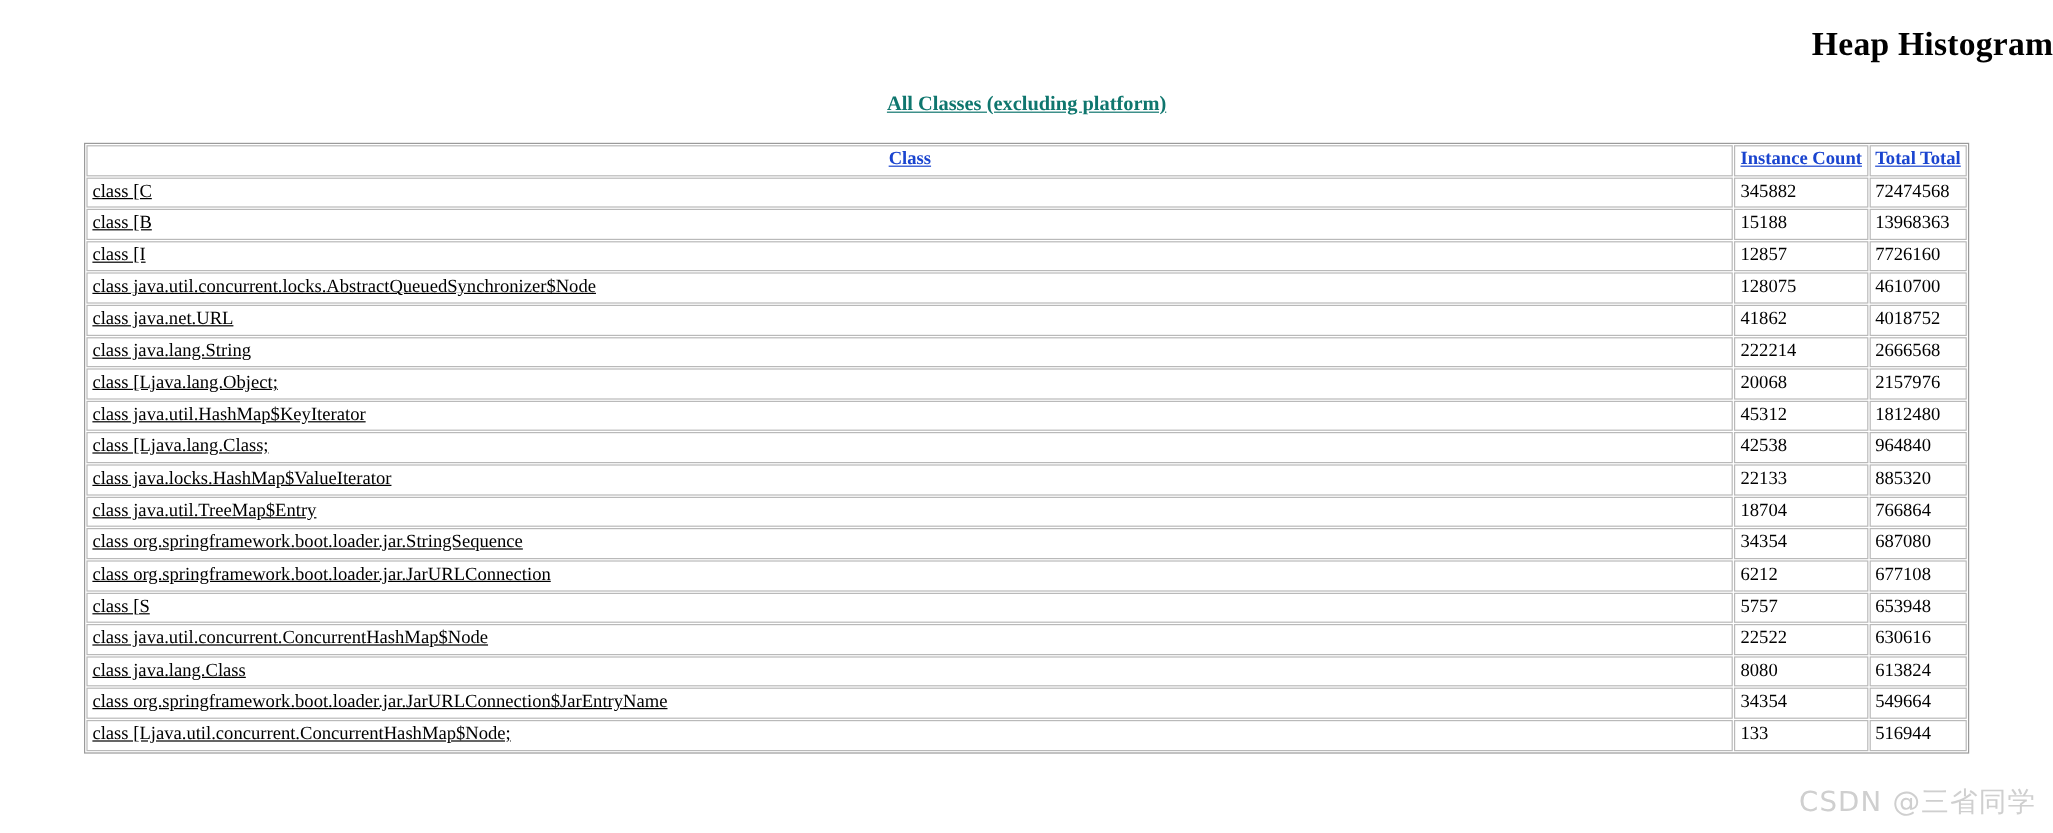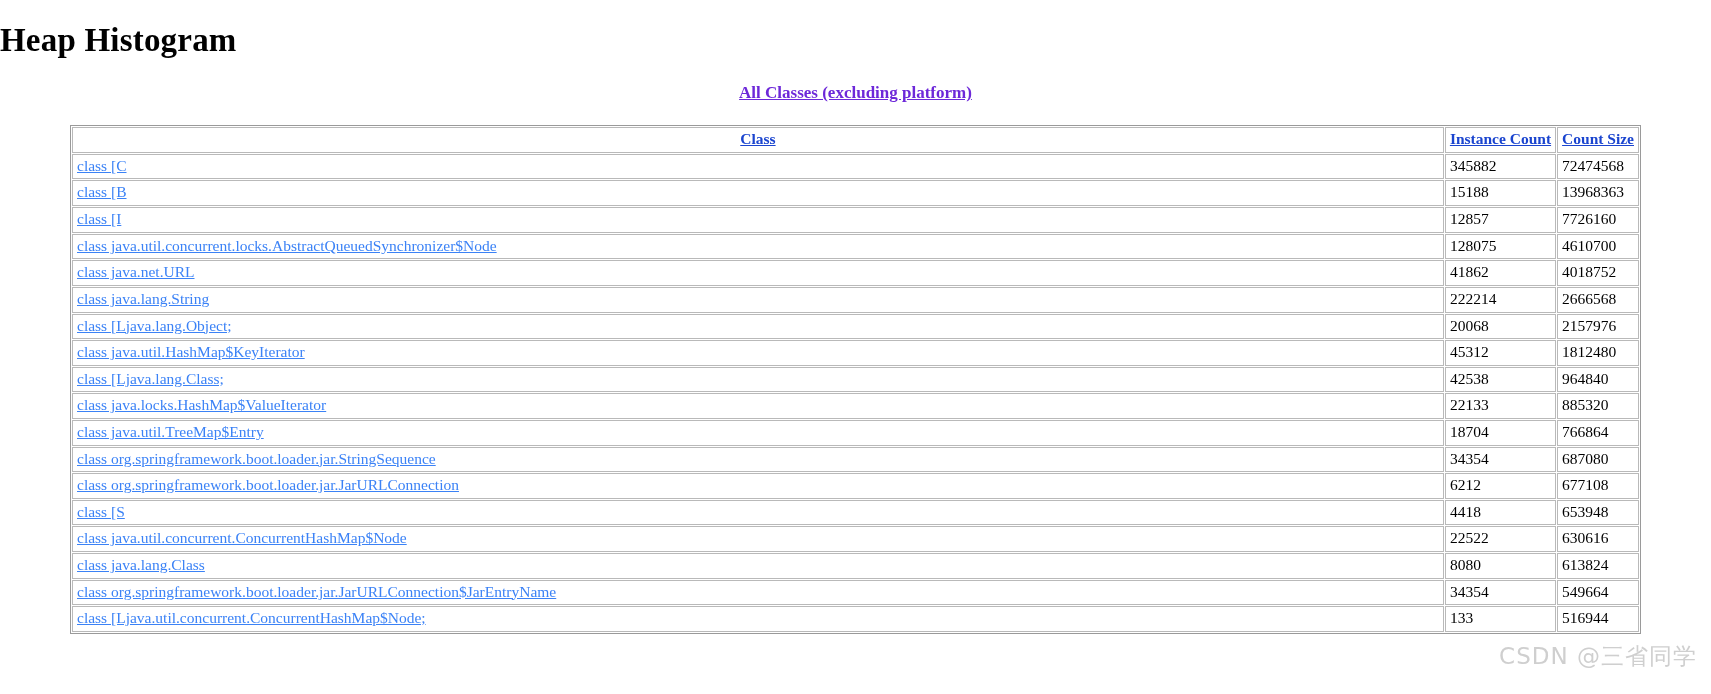--- a/index.html
+++ b/index.html
@@ -12,37 +12,37 @@
     width: 1711px;
     height: 694px;
     position: relative;
     overflow: hidden;
     font-family: "Liberation Serif", "DejaVu Serif", serif;
     color: #000000;
   }
 
   
   .page-title {
-    text-align: left;
-    font-size: 33px;
+    text-align: right;
+    font-size: 28px;
     font-weight: bold;
     letter-spacing: 0.2px;
     margin: 20px 0 0 0;
     padding: 0;
     line-height: 1.25;
   }
 
   .toplinks {
     text-align: center;
     margin-top: 22px;
     font-size: 17px;
     font-weight: bold;
   }
   .toplinks a {
-    color: #6d28d9;
+    color: #0f766e;
     text-decoration: underline;
   }
 
   
   .table-wrap {
     margin: 22px 70px 0 70px;
   }
   table.histogram {
     border-collapse: separate;
     border-spacing: 1px;
@@ -67,36 +67,36 @@
     text-align: center;
   }
   th.col-count, th.col-size {
     text-align: left;
   }
   th a {
     color: #1a44cf;
     text-decoration: underline;
   }
   td.cell-class a {
-    color: #3b82f6;
+    color: #000000;
     text-decoration: underline;
   }
   td.cell-count, td.cell-size {
     text-align: left;
   }
   
   col.c-class { width: auto; }
   col.c-count { width: 104px; }
   col.c-size  { width: 76px; }
 
   
   .watermark {
     position: absolute;
     right: 14px;
-    bottom: 22px;
+    bottom: 10px;
     font-size: 23px;
     color: #cfcfcf;
     font-family: "DejaVu Sans", "Liberation Sans", sans-serif;
     letter-spacing: 1px;
     pointer-events: none;
     user-select: none;
     white-space: nowrap;
   }
 </style>
 </head>
@@ -117,21 +117,21 @@
     </colgroup>
     <thead>
       <tr>
         <th class="col-class">
           <a href="#">Class</a>
         </th>
         <th class="col-count">
           <a href="#">Instance Count</a>
         </th>
         <th class="col-size">
-          <a href="#">Count Size</a>
+          <a href="#">Total Total</a>
         </th>
       </tr>
     </thead>
     <tbody id="histogram-body">
         <tr>
           <td class="cell-class"><a href="#">class [C</a></td>
           <td class="cell-count">345882</td>
           <td class="cell-size">72474568</td>
         </tr>
         <tr>
@@ -189,21 +189,21 @@
           <td class="cell-count">34354</td>
           <td class="cell-size">687080</td>
         </tr>
         <tr>
           <td class="cell-class"><a href="#">class org.springframework.boot.loader.jar.JarURLConnection</a></td>
           <td class="cell-count">6212</td>
           <td class="cell-size">677108</td>
         </tr>
         <tr>
           <td class="cell-class"><a href="#">class [S</a></td>
-          <td class="cell-count">4418</td>
+          <td class="cell-count">5757</td>
           <td class="cell-size">653948</td>
         </tr>
         <tr>
           <td class="cell-class"><a href="#">class java.util.concurrent.ConcurrentHashMap$Node</a></td>
           <td class="cell-count">22522</td>
           <td class="cell-size">630616</td>
         </tr>
         <tr>
           <td class="cell-class"><a href="#">class java.lang.Class</a></td>
           <td class="cell-count">8080</td>

